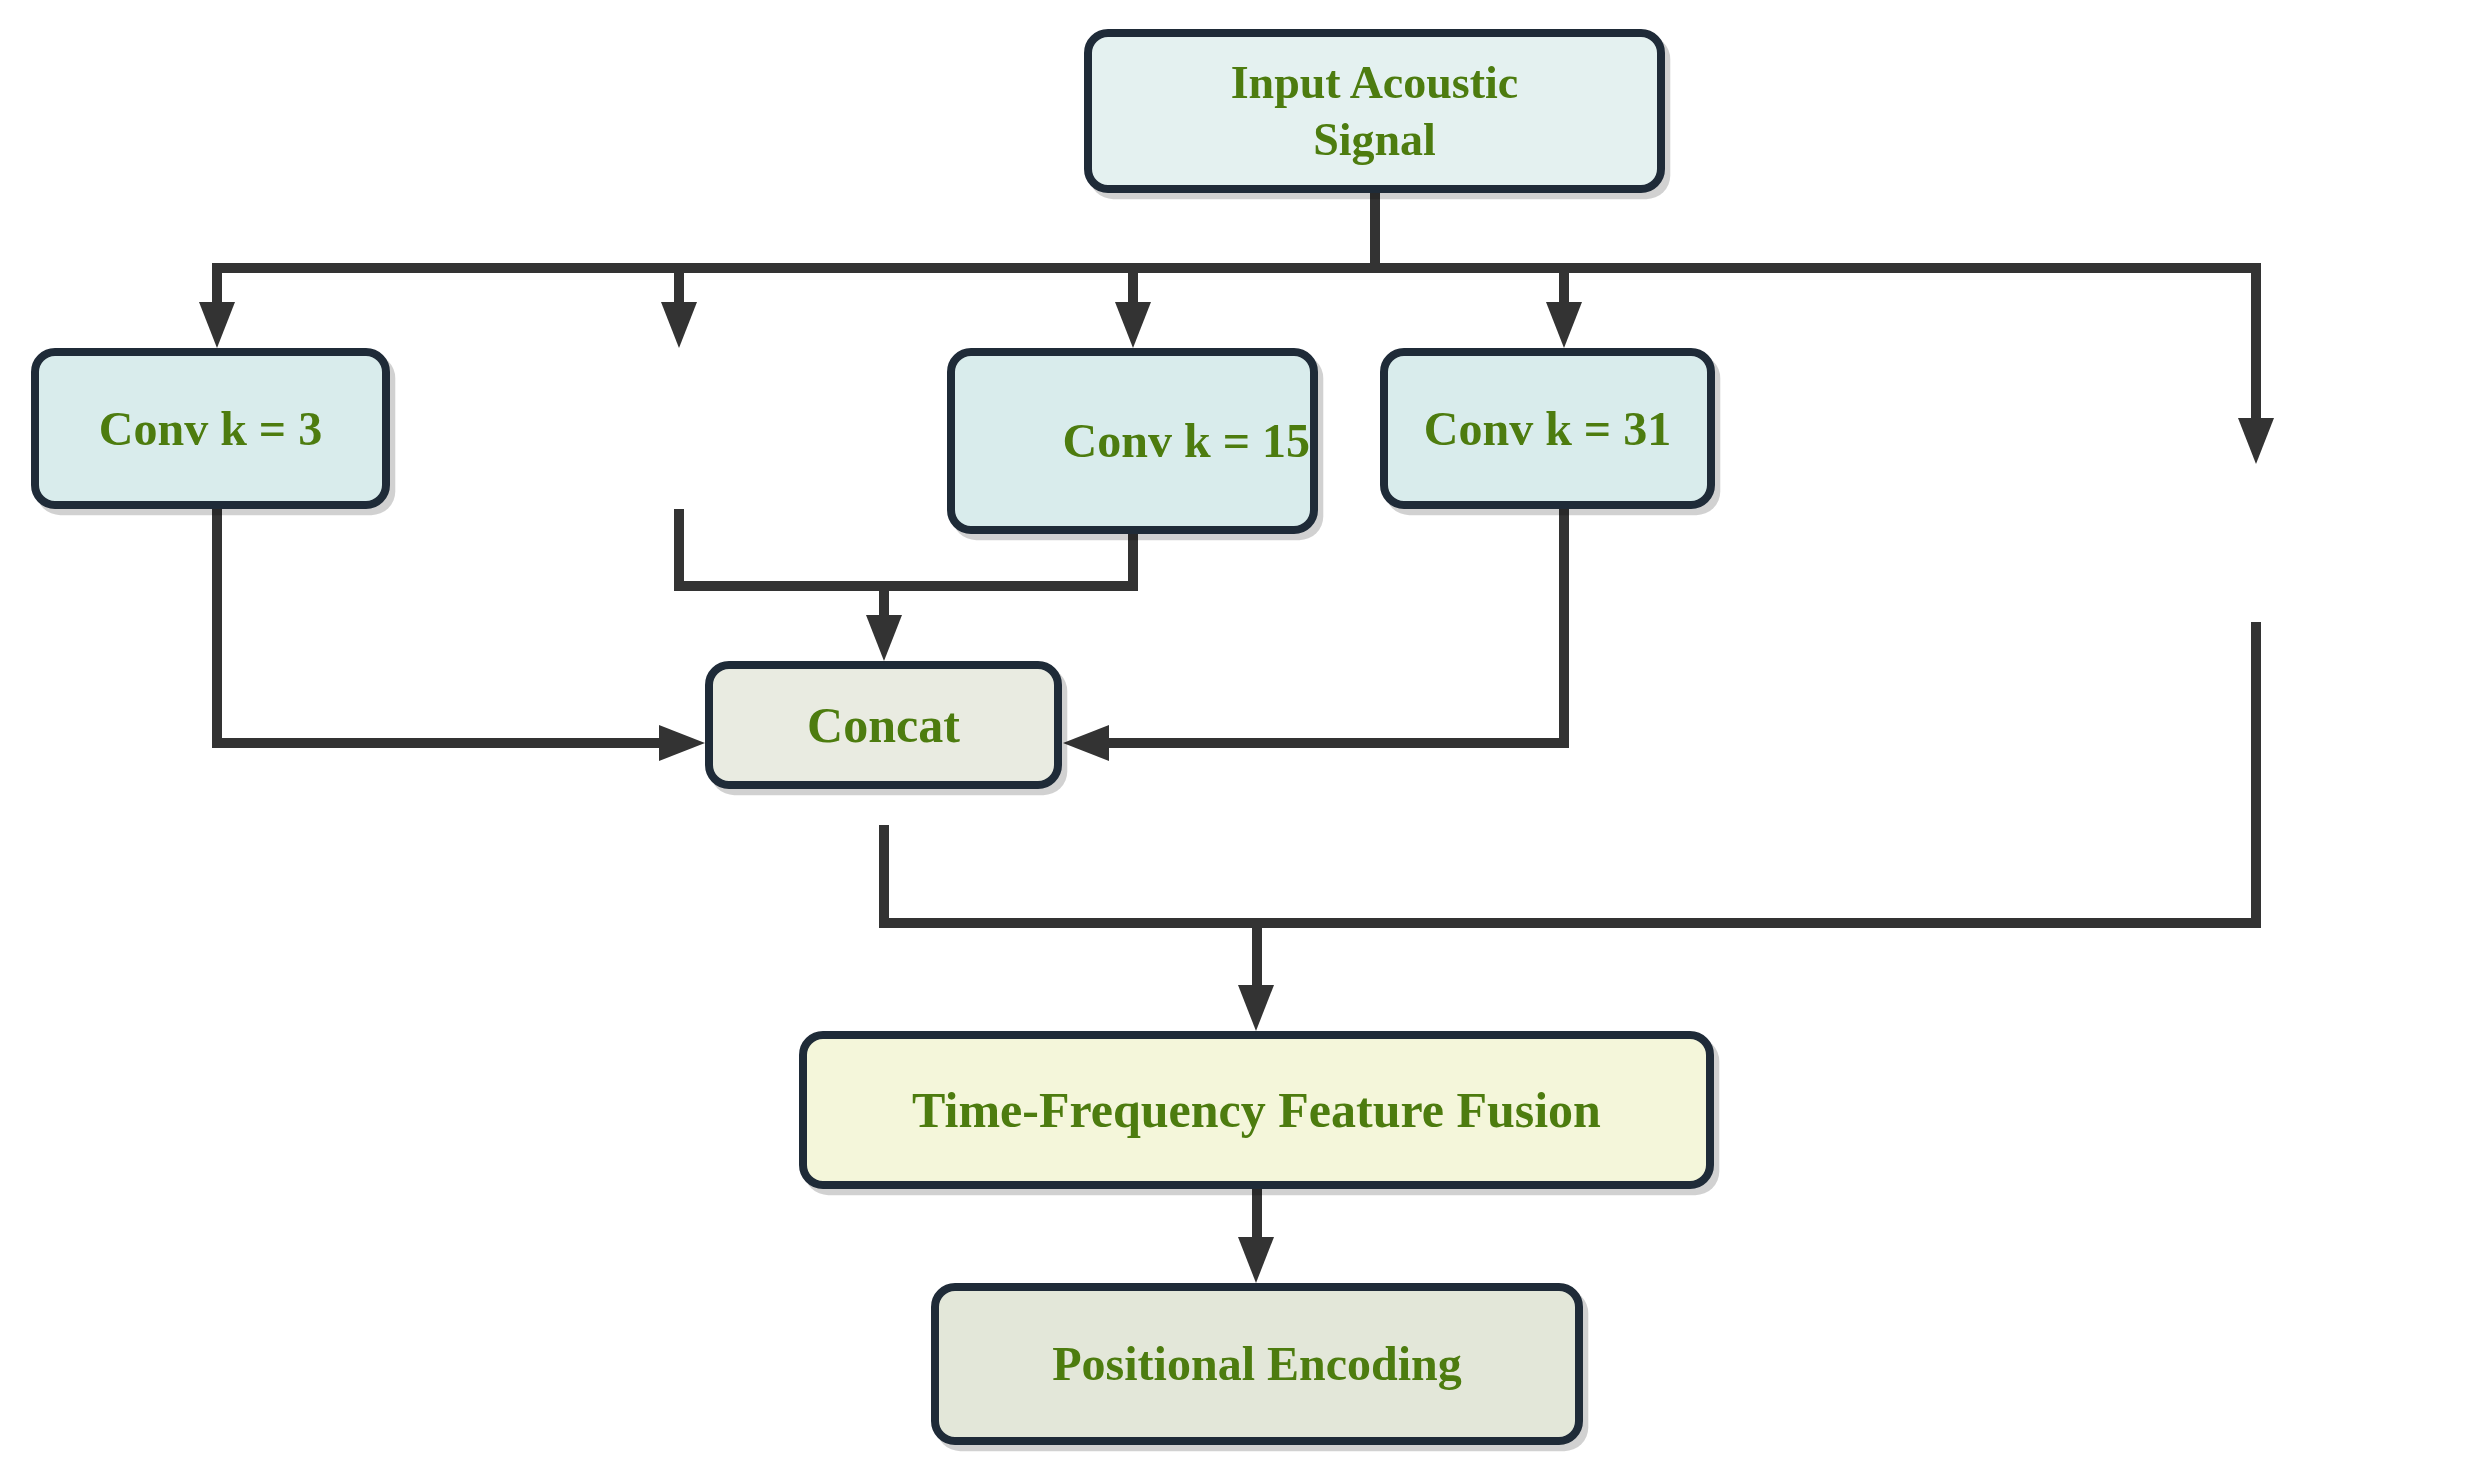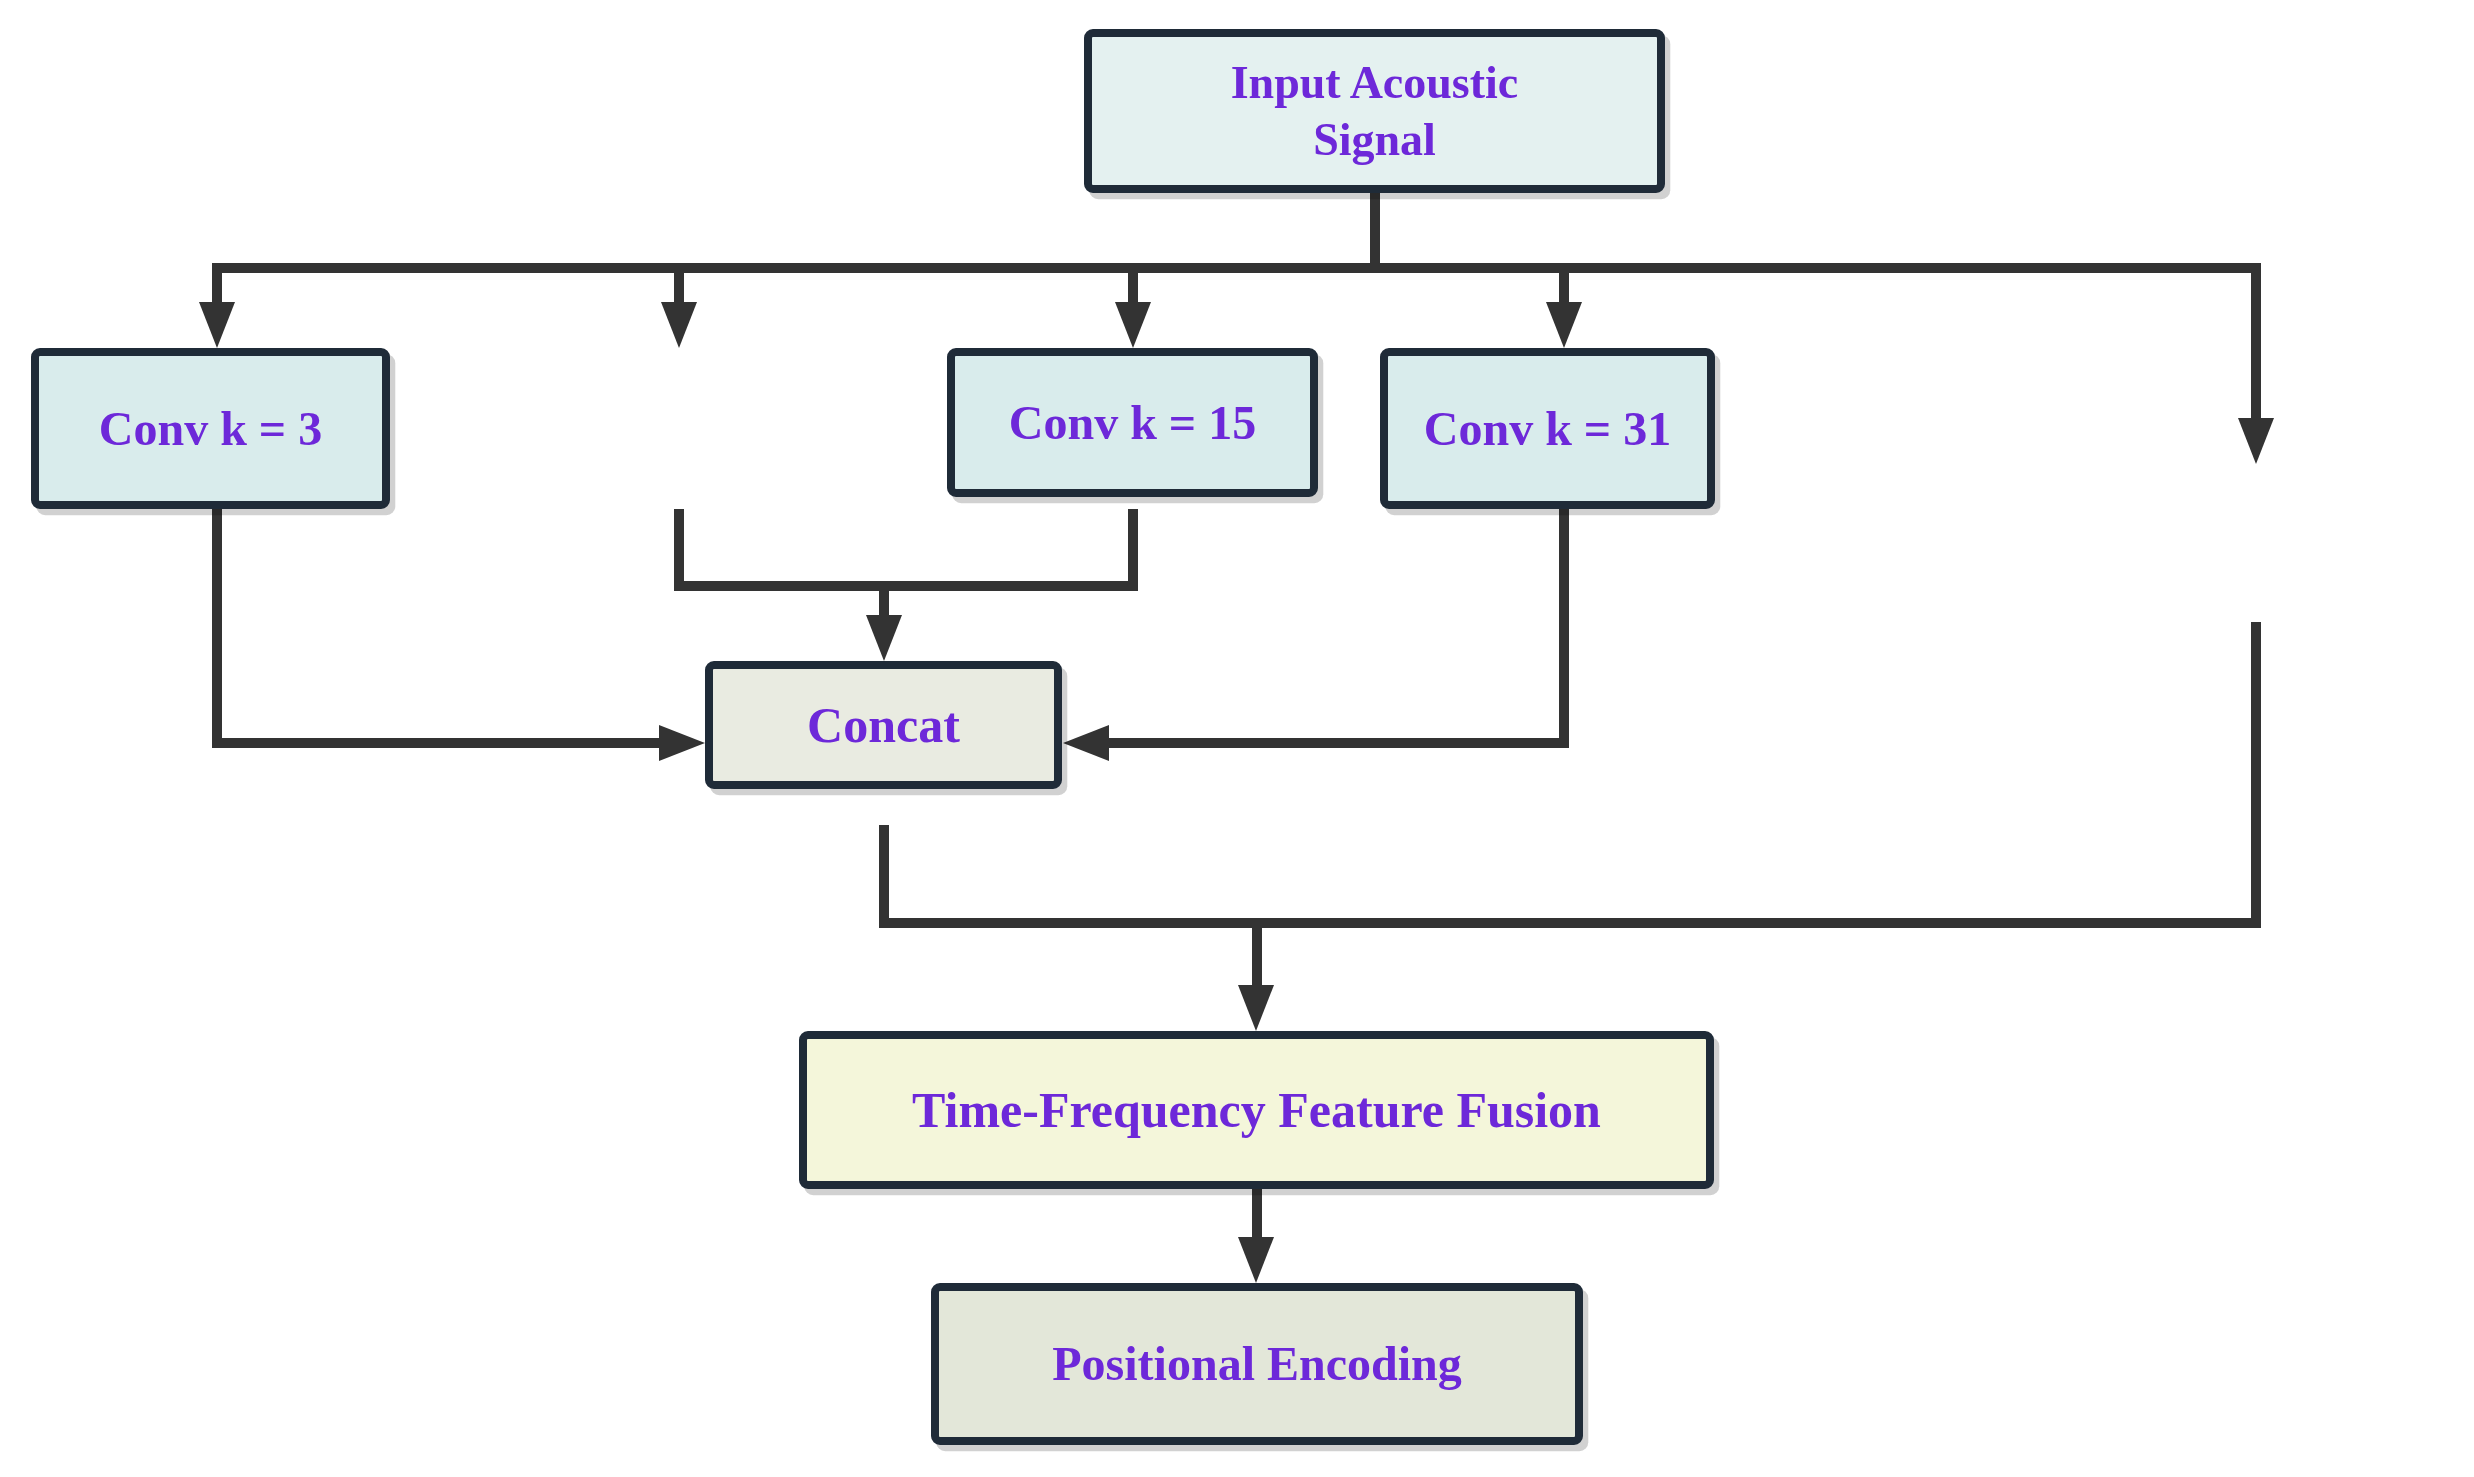--- a/index.html
+++ b/index.html
@@ -6,26 +6,26 @@
   #canvas{
     position:relative;
     width:2475px;height:1478px;
     background:#ffffff;
     font-family:"Liberation Serif","DejaVu Serif",serif;
     overflow:hidden;
   }
   .node{
     position:absolute;
     border:8px solid #1f2b38;
-    border-radius:9px;
+    border-radius:24px;
     box-sizing:border-box;
     display:flex;flex-direction:column;
     align-items:center;justify-content:center;
     font-weight:bold;
-    color:#6d28d9;
+    color:#4d7c0f;
     text-align:center;
     box-shadow:5.3px 6.2px 0 rgba(0,0,0,0.18);
     line-height:1.25;
   }
   .node .lbl{display:block;}
   
   .seg{position:absolute;background:#333333;}
   .ah-down{position:absolute;width:0;height:0;
     border-left:18px solid transparent;border-right:18px solid transparent;
     border-top:46px solid #333333;}
@@ -92,21 +92,21 @@
   <div class="node fs-input" style="left: 1084px; top: 29px; width: 581px; height: 164px; background: rgb(228, 241, 240);">
     <span class="lbl">Input Acoustic</span>
     <span class="lbl">Signal</span>
   </div>
 
   <div class="node fs-conv" style="left: 31px; top: 348px; width: 359px; height: 161px; background: rgb(217, 236, 236);">
     <span class="lbl">Conv k = 3</span>
   </div>
 
 
-  <div class="node fs-conv" style="left: 947px; top: 348px; width: 371px; height: 149px; background: rgb(217, 236, 236);">
+  <div class="node fs-conv" style="left: 947px; top: 348px; width: 371px; height: 186px; background: rgb(217, 236, 236); align-items: flex-end;">
     <span class="lbl">Conv k = 15</span>
   </div>
 
   <div class="node fs-conv" style="left: 1380px; top: 348px; width: 335px; height: 161px; background: rgb(217, 236, 236);">
     <span class="lbl">Conv k = 31</span>
   </div>
 
 
   <div class="node fs-concat" style="left: 705px; top: 661px; width: 357px; height: 128px; background: rgb(233, 235, 225);">
     <span class="lbl">Concat</span>

